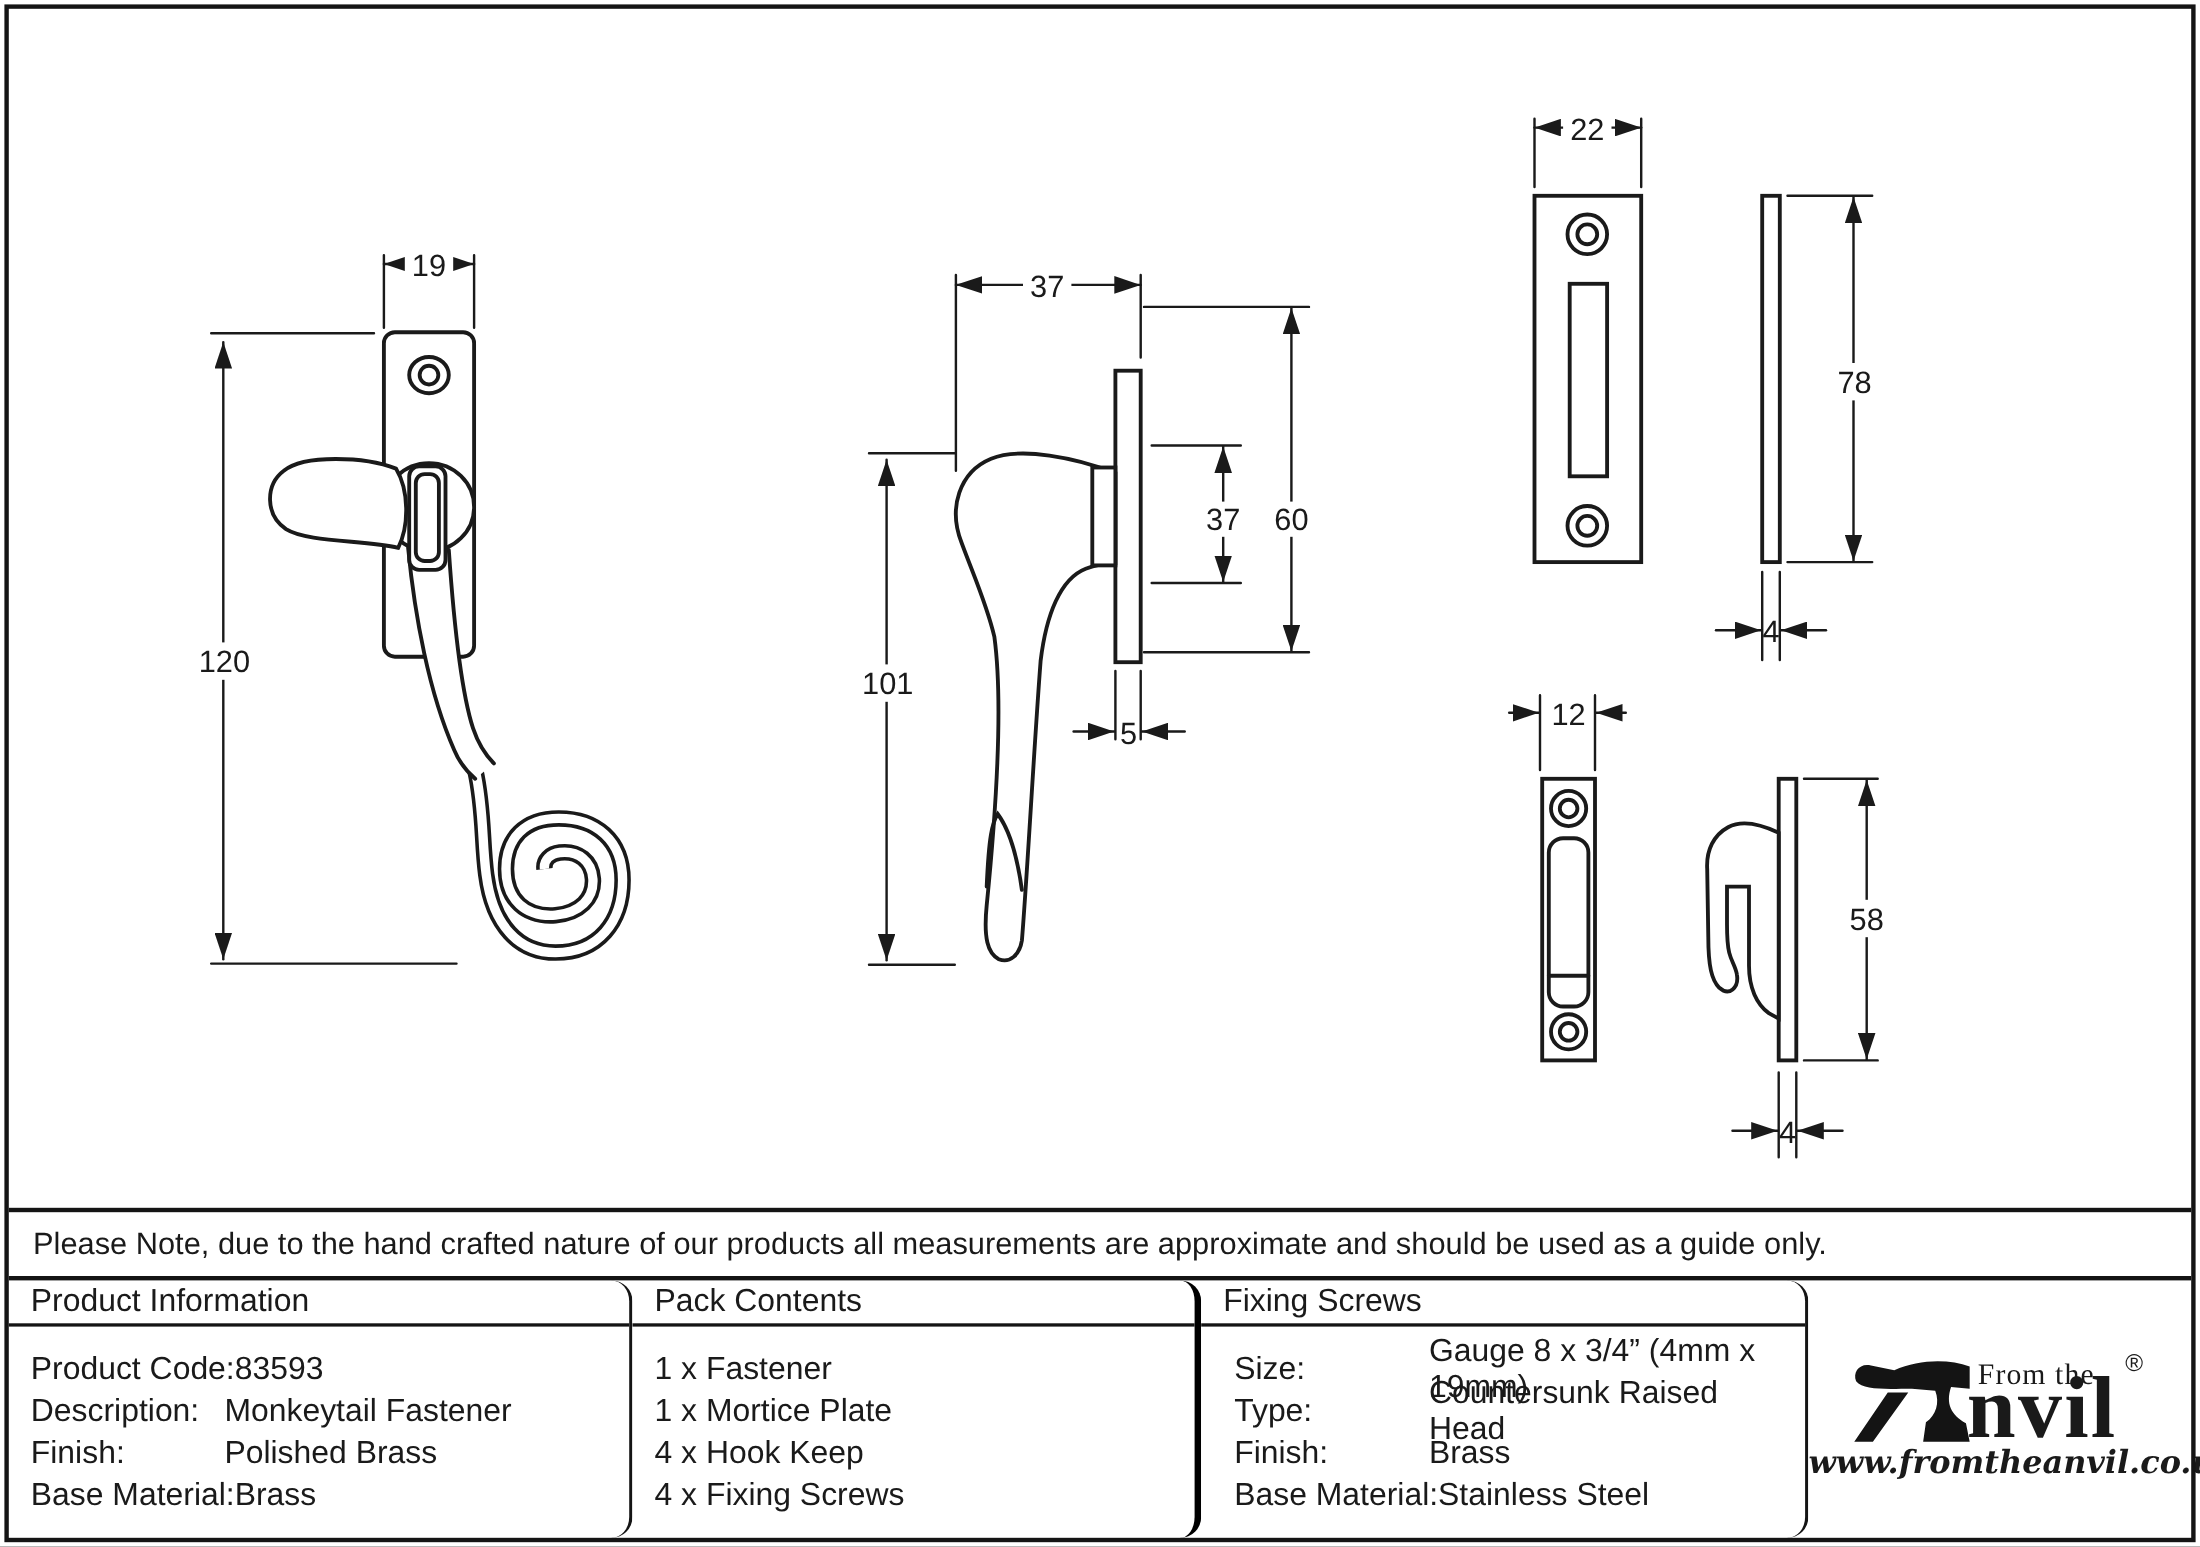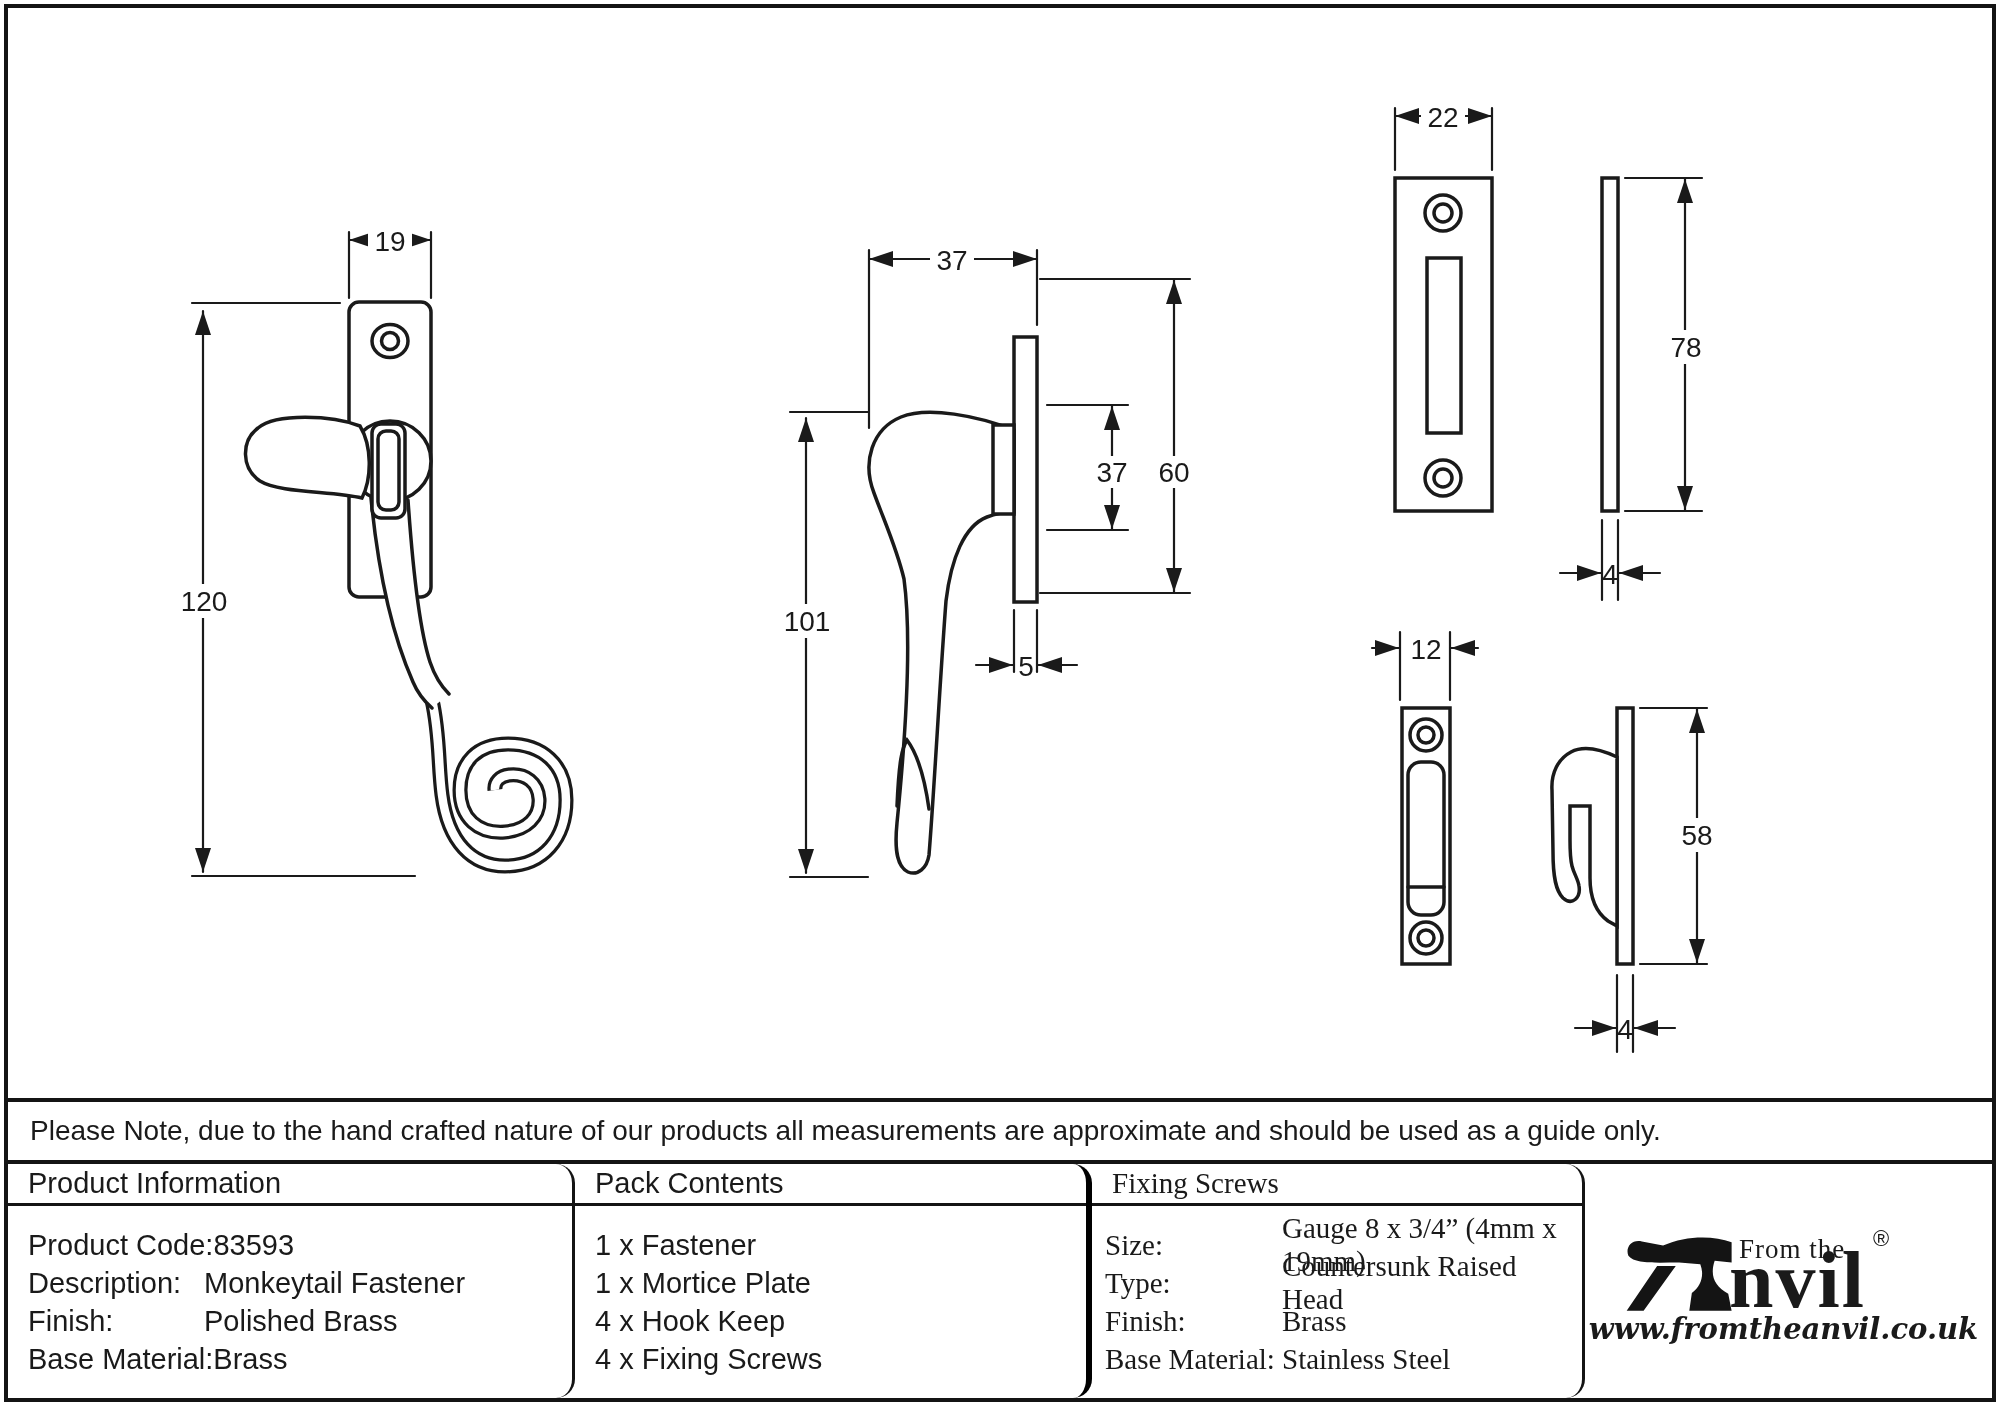--- a/index.html
+++ b/index.html
@@ -8,21 +8,21 @@
   .frame{position:absolute;inset:4px;border:4px solid #141414;pointer-events:none;}
   svg text{font-family:"Liberation Sans",sans-serif;}
   .drawings{position:absolute;left:0;top:0;}
   .note-row{position:absolute;left:8px;right:8px;top:1098px;height:66px;box-sizing:border-box;
             border-top:4px solid #141414;border-bottom:4px solid #141414;
             display:flex;align-items:center;padding-left:22px;font-size:28px;}
   .info-table{position:absolute;left:8px;right:8px;top:1164px;bottom:8px;display:flex;}
   .col{box-sizing:border-box;height:100%;border-radius:19px;}
   .col.c1{width:567px;border-right:3px solid #141414;}
   .col.c2{width:517px;border-right:6px solid #000000;}
-  .col.c3{width:493px;border-right:3px solid #141414;font-family:Liberation Serif, serif;}
+  .col.c3{width:552px;border-right:3px solid #141414;}
   .col.c4{flex:1;position:relative;}
   .col-header{height:42px;box-sizing:border-box;border-bottom:3px solid #141414;
               display:flex;align-items:center;padding-left:20px;font-size:29px;}
   .col-body{padding:20px 10px 0 20px;font-size:29px;}
   .kv-row{display:flex;height:38px;align-items:center;}
   .kv-row .k{min-width:176px;}
   .c3 .kv-row .k{min-width:177px;}
   .list-row{height:38px;display:flex;align-items:center;}
   
   .logo{position:absolute;inset:0;}
@@ -237,21 +237,21 @@
       <div class="col-body">
         <div class="list-row">1 x Fastener</div>
         <div class="list-row">1 x Mortice Plate</div>
         <div class="list-row">4 x Hook Keep</div>
         <div class="list-row">4 x Fixing Screws</div>
       </div>
     </div>
 
     <div class="col c3">
       <div class="col-header">Fixing Screws</div>
-      <div class="col-body" style="padding-left:13px;">
+      <div class="col-body" style="padding-left:30px;">
         <div class="kv-row">
           <span class="k">Size:</span>
           <span class="v">Gauge 8 x 3/4” (4mm x 19mm)</span>
         </div>
         <div class="kv-row">
           <span class="k">Type:</span>
           <span class="v">Countersunk Raised Head</span>
         </div>
         <div class="kv-row">
           <span class="k">Finish:</span>

